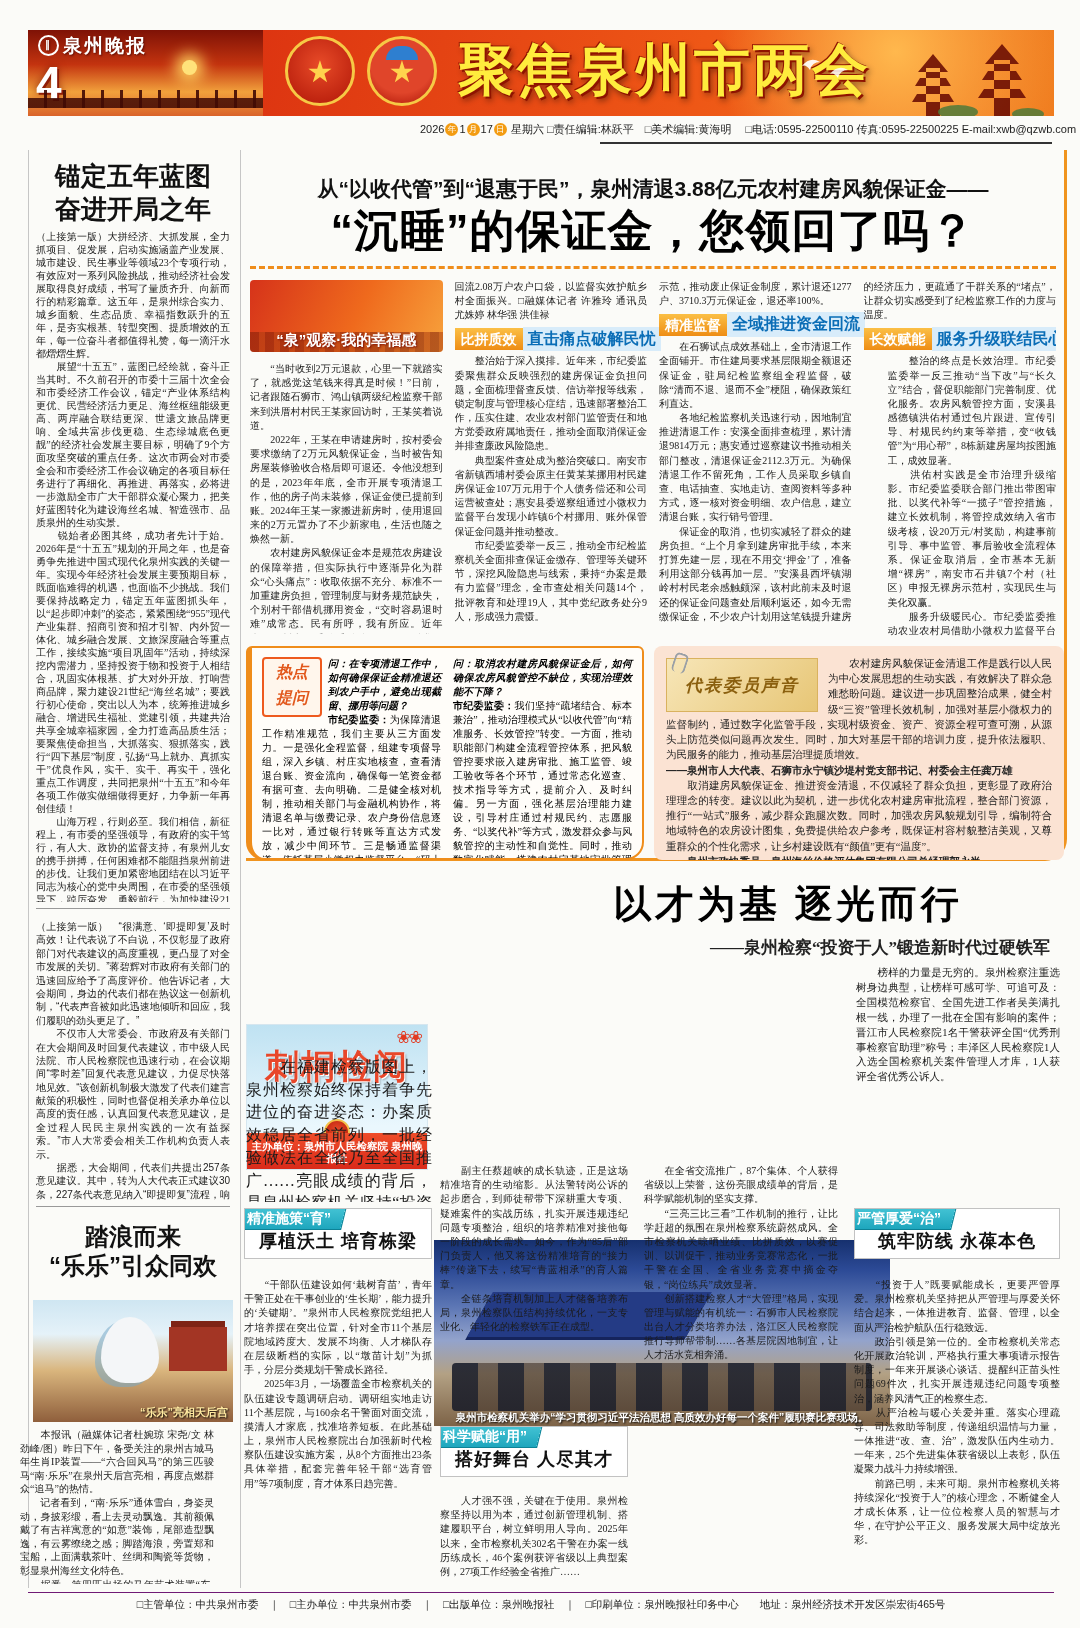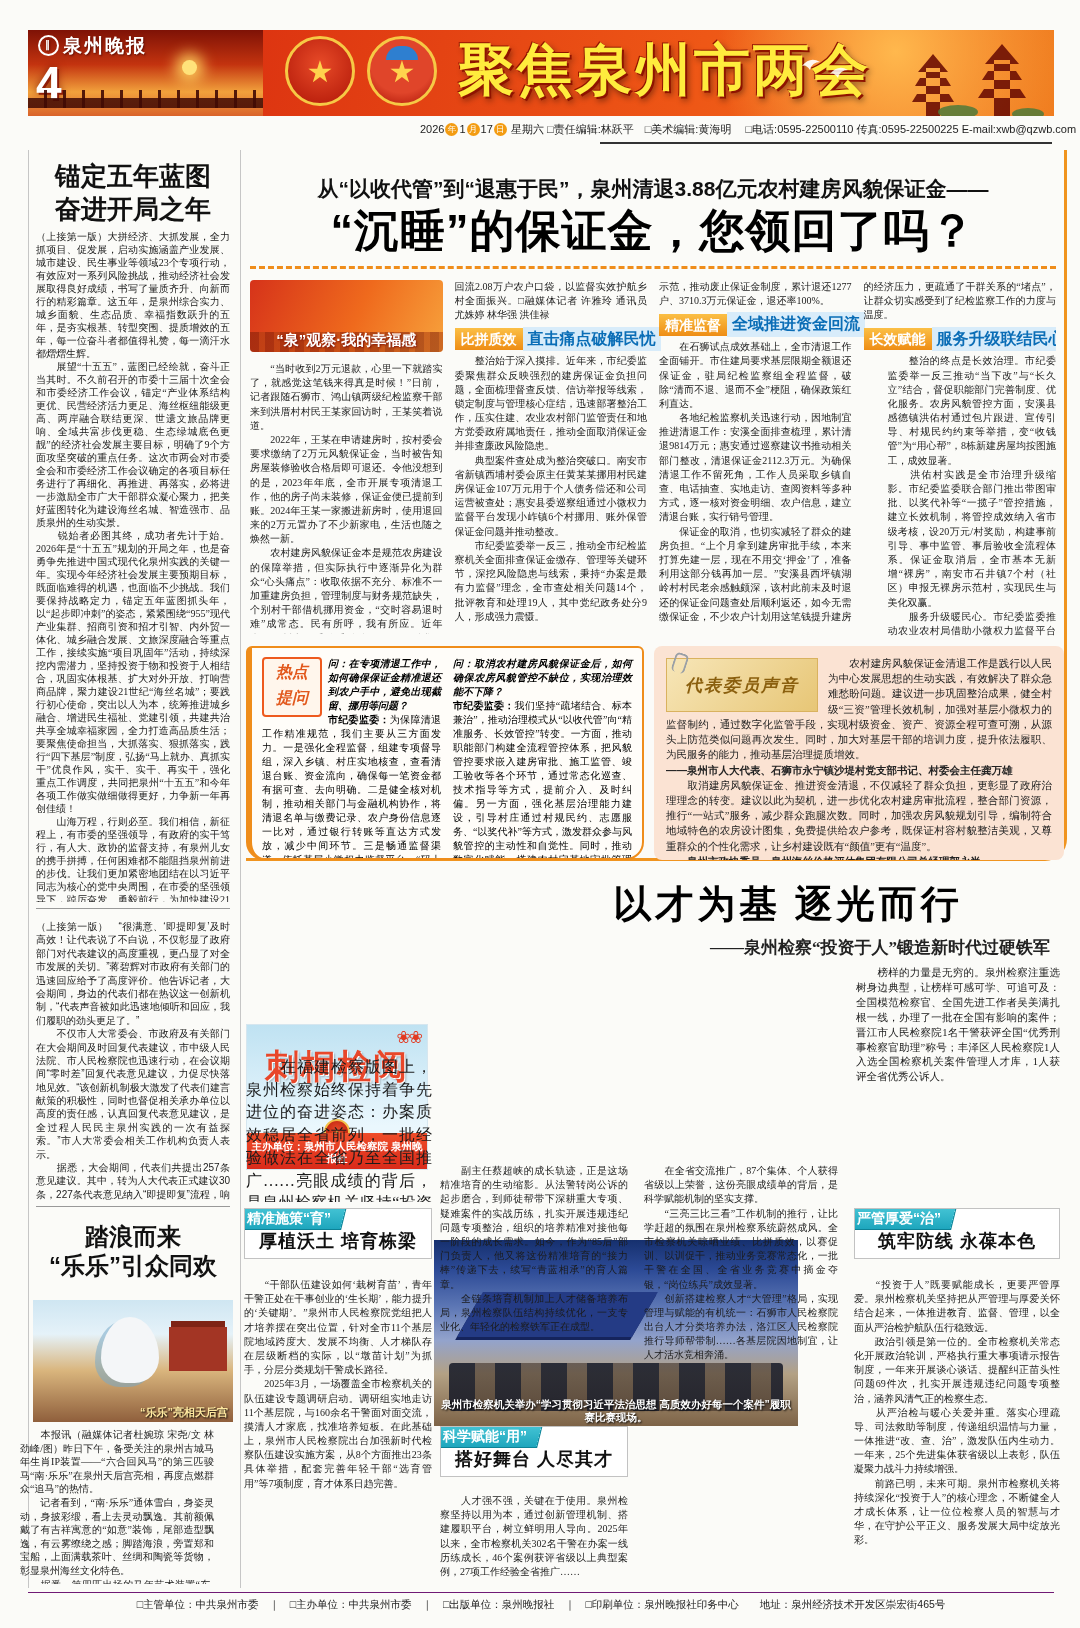--- a/index.html
+++ b/index.html
@@ -235,21 +235,21 @@
     <div class="badge-flowers">❀❀</div>
     <div class="badge-title">刺桐检阅</div>
     <div class="badge-emblem">★</div>
     <div class="badge-band"></div>
     <div class="badge-org">主办单位：泉州市人民检察院 泉州晚报社</div>
   </div>
 
   <div class="abs jt story-body" style="left:246px;top:1056px;width:186px;height:146px;font-size:16px;">　　在福建检察版图上，泉州检察始终保持着争先进位的奋进姿态：办案质效稳居全省前列，一批经验做法在全省乃至全国推广……亮眼成绩的背后，是泉州检察机关坚持“投资于人”，精准施策育才、科学赋能用才、严管厚爱治才，锻造新时代过硬检察铁军，为高质量发展注入不竭动能。
 　　□融媒体记者 黄墩良 通讯员 陈颖霖 文/图</div>
 
-  <div class="abs photo-meeting" style="left:434px;top:972px;width:364px;height:186px;text-decoration:underline;">
+  <div class="abs photo-meeting" style="left:434px;top:972px;width:456px;height:186px;text-decoration:underline;">
     <div class="m-cap">泉州市检察机关举办“学习贯彻习近平法治思想 高质效办好每一个案件”履职赛比赛现场。</div>
   </div>
 
   <div class="abs jt story-body" style="left:856px;top:966px;width:204px;height:234px;font-size:10.5px;">　　榜样的力量是无穷的。泉州检察注重选树身边典型，让榜样可感可学、可追可及：全国模范检察官、全国先进工作者吴美满扎根一线，办理了一批在全国有影响的案件；晋江市人民检察院1名干警获评全国“优秀刑事检察官助理”称号；丰泽区人民检察院1人入选全国检察机关案件管理人才库，1人获评全省优秀公诉人。</div>
 
   <div class="abs secbox" style="left:244px;top:1208px;width:188px;">
     <span class="chip2"><span>精准施策“育”</span></span>
     <div class="secbox-title">厚植沃土  培育栋梁</div>
   </div>
   <div class="abs jt story-body" style="left:244px;top:1278px;width:188px;height:316px;">　　“干部队伍建设如何‘栽树育苗’，青年干警正处在干事创业的‘生长期’，能力提升的‘关键期’。”泉州市人民检察院党组把人才培养摆在突出位置，针对全市11个基层院地域跨度大、发展不均衡、人才梯队存在层级断档的实际，以“墩苗计划”为抓手，分层分类规划干警成长路径。

